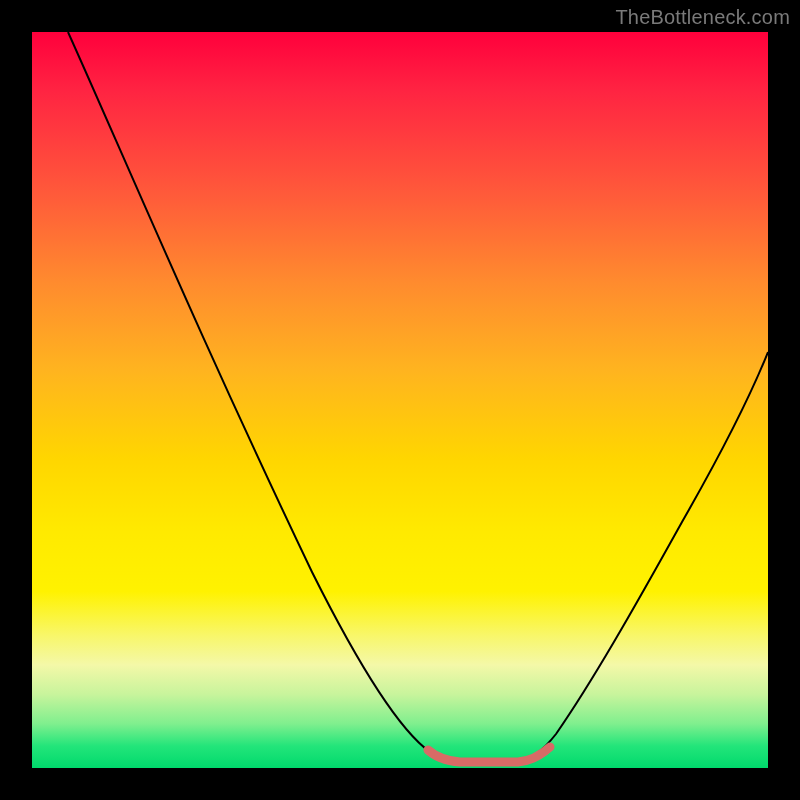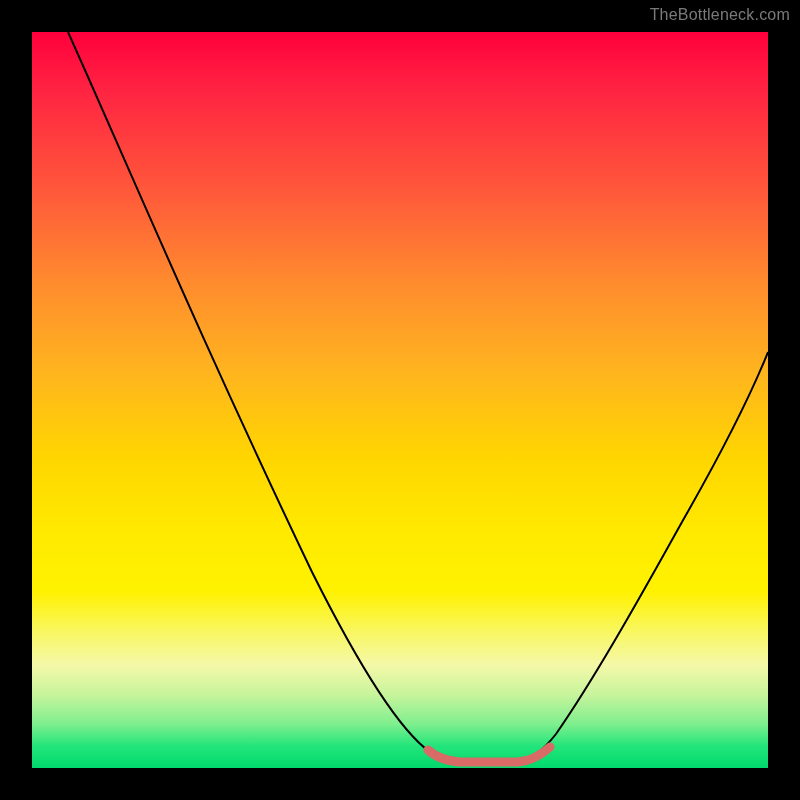--- a/index.html
+++ b/index.html
@@ -39,21 +39,21 @@
       #7fef8e 94%,
       #23e57a 97%,
       #00d96c 100%
     );
   }
   .watermark {
     position: absolute;
     top: 6px;
     right: 10px;
     color: #7a7a7a;
-    font-size: 16px;
+    font-size: 20px;
     letter-spacing: 0.2px;
     user-select: none;
   }
   svg.curves {
     position: absolute;
     left: 0;
     top: 0;
     width: 736px;
     height: 736px;
   }

